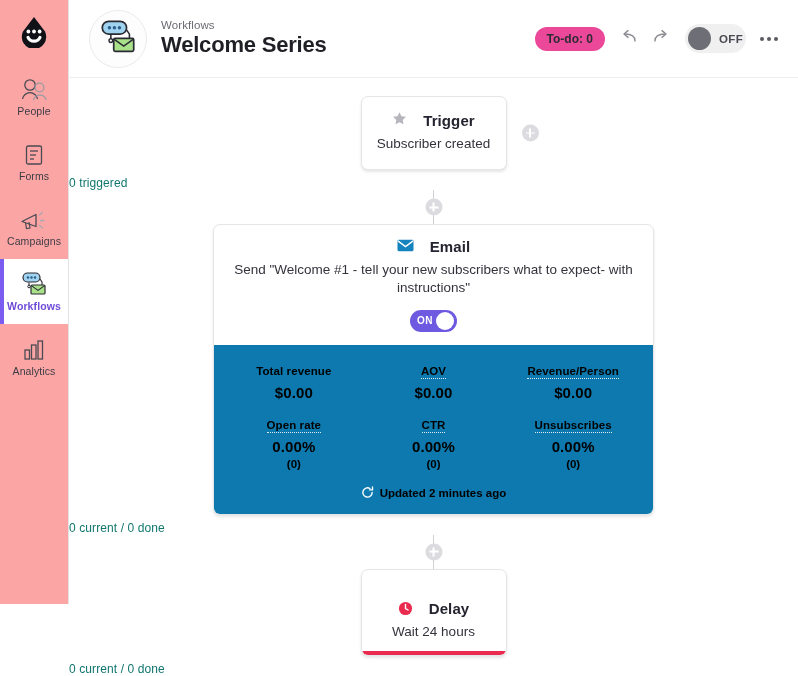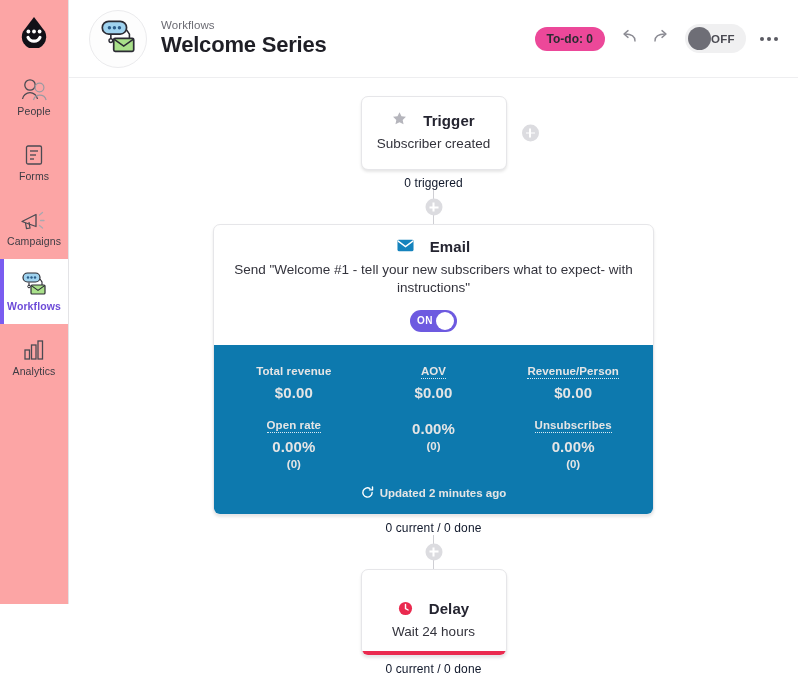--- a/index.html
+++ b/index.html
@@ -98,21 +98,21 @@
     height: 29px; width: 61px;
     display: flex; align-items: center; padding: 3px;
     cursor: pointer; position: relative;
   }
   .power-knob {
     width: 23px; height: 23px; border-radius: 50%; background: #6e6e76;
     flex: 0 0 23px;
   }
   .power-label {
     font-size: 11.5px; font-weight: 700; color: #4a4a52;
-    flex: 1; text-align: left; letter-spacing: .3px;
+    flex: 1; text-align: right; letter-spacing: .3px;
   }
   .dots-btn { display: flex; gap: 3px; cursor: pointer; padding: 6px 2px; }
   .dots-btn i { width: 4px; height: 4px; border-radius: 50%; background: #5a5a62; display:block; }
 
   
   .canvas {
     position: absolute; top: 78px; left: 0; right: 0; bottom: 0;
     background: #ffffff;
     overflow: hidden;
   }
@@ -129,21 +129,21 @@
     display: flex; align-items: center; justify-content: center;
     cursor: pointer;
   }
   .plus-node::before, .plus-node::after {
     content: ""; position: absolute; background: #ffffff;
   }
   .plus-node::before { width: 9px; height: 1.6px; }
   .plus-node::after { width: 1.6px; height: 9px; }
 
   .caption {
-    text-align: center; font-size: 12px; color: #0f172a;
+    font-size: 12px; color: #0f766e;
     padding: 6px 0 0; letter-spacing: .1px;
   }
 
   
   .card {
     background: #ffffff;
     border: 1px solid #e6e6e9;
     border-radius: 7px;
     box-shadow: 0 2px 3px rgba(0,0,0,.10);
     position: relative;
@@ -179,21 +179,21 @@
     display: flex; align-items: center; justify-content: space-between;
     padding: 2px 3px 2px 7px; margin: 12px auto 0; cursor: pointer;
   }
   .toggle-on .t-label { font-size: 10px; font-weight: 700; color: #ffffff; letter-spacing: .4px; }
   .toggle-on .t-knob { width: 18px; height: 18px; border-radius: 50%; background: #ffffff; }
 
   .stats {
     background: #0d79ae;
     margin: 13px -18px 0;
     padding: 16px 10px 13px;
-    color: #e5e5e5;
+    color: #000000;
   }
   .stats-grid {
     display: grid; grid-template-columns: repeat(3,1fr);
     row-gap: 14px;
   }
   .stat { text-align: center; }
   .stat-label {
     font-size: 11.5px; font-weight: 700; letter-spacing: .1px;
     display: inline-block;
   }
@@ -420,20 +420,21 @@
                   <div class="stat-value">$0.00</div>
                 </div>
 
                 <div class="stat">
                   <div><span class="stat-label hinted">Open rate</span></div>
                   <div class="stat-value">0.00%</div>
                   <div class="stat-count">(0)</div>
                 </div>
 
                 <div class="stat">
+                  <div><span class="stat-label hinted">CTR</span></div>
                   <div class="stat-value">0.00%</div>
                   <div class="stat-count">(0)</div>
                 </div>
 
                 <div class="stat">
                   <div><span class="stat-label hinted">Unsubscribes</span></div>
                   <div class="stat-value">0.00%</div>
                   <div class="stat-count">(0)</div>
                 </div>
 

